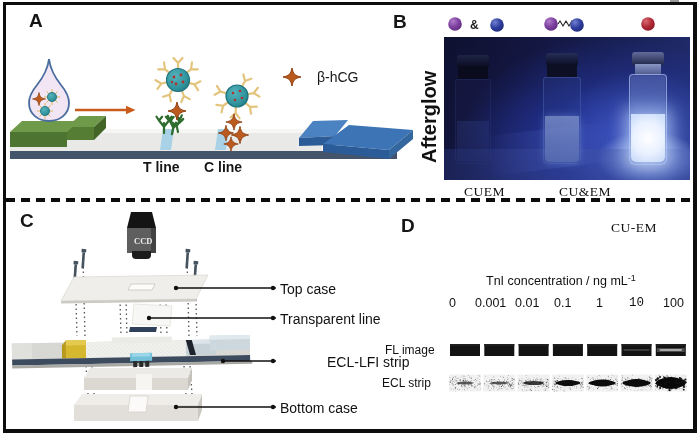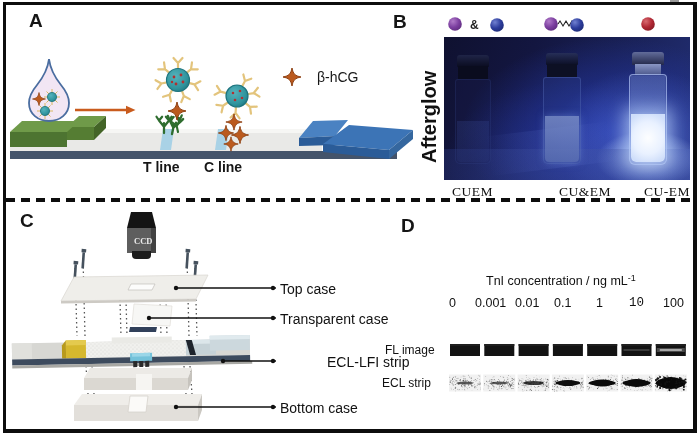--- a/index.html
+++ b/index.html
@@ -186,23 +186,23 @@
   <div class="abs" style="left:184px;top:15px;width:40px;height:113px;">
     <div class="abs" style="left:4px;top:0;width:32px;height:13px;background:linear-gradient(180deg,#626c9a,#23284a);border-radius:3px 3px 1px 1px;"></div>
     <div class="abs" style="left:7px;top:12px;width:26px;height:11px;background:linear-gradient(180deg,#8a96c4,#4c588c);"></div>
     <div class="abs" style="left:1px;top:22px;width:38px;height:91px;background:rgba(130,150,215,0.25);border:1.5px solid rgba(172,190,240,0.7);border-radius:4px 4px 6px 6px;"></div>
     <div class="abs" style="left:3px;top:62px;width:34px;height:48px;background:radial-gradient(24px 26px at 17px 24px, #fdfeff, #e9f1ff 62%, #cfdefa);border-radius:0 0 5px 5px;box-shadow:0 0 17px 6px rgba(185,210,250,0.75);"></div>
     <div class="abs" style="left:3px;top:24px;width:34px;height:36px;background:linear-gradient(180deg,rgba(80,100,175,0.35),rgba(120,145,215,0.25));"></div>
   </div>
 </div>
 
 <div class="abs" style="left:444px;top:184px;width:246px;font-family:'Liberation Serif',serif;font-size:13.5px;color:#111;">
-  <span style="position:absolute;left:8px;letter-spacing:0.5px;text-align:center;">CUEM</span>
+  <span style="position:absolute;left:20px;letter-spacing:0.5px;text-align:center;">CUEM</span>
   <span style="position:absolute;left:95px;letter-spacing:0.5px;margin-left:20px;">CU&amp;EM</span>
-  <span style="position:absolute;left:200px;letter-spacing:0.5px;">CU-EM</span>
+  <span style="position:absolute;left:167px;letter-spacing:0.5px;margin-top:36px;">CU-EM</span>
 </div>
 
 <svg class="abs" style="left:0;top:0;" width="700" height="437" viewBox="0 0 700 437">
   <defs>
     <linearGradient id="plateg" x1="0" y1="0" x2="0" y2="1">
       <stop offset="0" stop-color="#f0eeea"></stop>
         <stop offset="1" stop-color="#dfdcd6"></stop>
     </linearGradient>
     <pattern id="stip" width="4" height="4" patternUnits="userSpaceOnUse">
       <rect width="4" height="4" fill="#f1f1ee"></rect>
@@ -303,21 +303,21 @@
     <circle cx="223" cy="361" r="2.2"></circle>
     <circle cx="176" cy="407" r="2.2"></circle>
     <circle cx="273" cy="288" r="2.2"></circle>
     <circle cx="273" cy="318" r="2.2"></circle>
     <circle cx="273" cy="361" r="2.2"></circle>
     <circle cx="273" cy="407" r="2.2"></circle>
   </g>
 </svg>
 
 <div class="abs" style="left:280px;top:281px;font-size:14px;">Top case</div>
-<div class="abs" style="left:280px;top:311px;font-size:14px;">Transparent case</div>
+<div class="abs" style="left:280px;top:311px;font-size:14px;">Transparent line</div>
 <div class="abs" style="left:280px;top:354px;font-size:14px;margin-left:47px;">ECL-LFI strip</div>
 <div class="abs" style="left:280px;top:400px;font-size:14px;">Bottom case</div>
 
 <div class="abs" style="left:486px;top:273px;font-size:12.5px;">TnI concentration / ng mL<span style="font-size:9px;vertical-align:4px;">-1</span></div>
 <div class="abs" style="left:400px;top:296px;width:300px;font-size:12.5px;">
   <span style="position:absolute;left:49px;">0</span>
   <span style="position:absolute;left:75px;">0.001</span>
   <span style="position:absolute;left:115px;">0.01</span>
   <span style="position:absolute;left:154px;">0.1</span>
   <span style="position:absolute;left:196px;">1</span>

